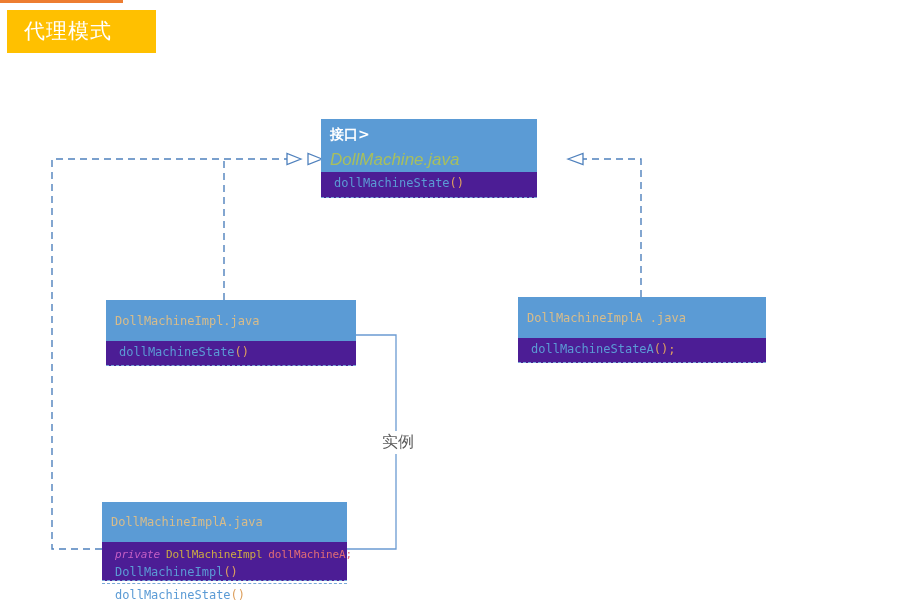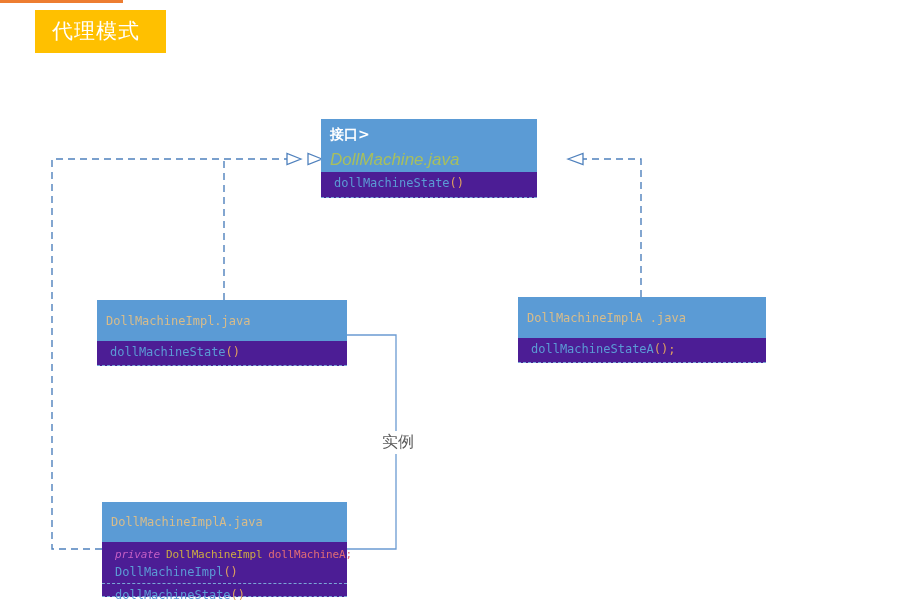--- a/index.html
+++ b/index.html
@@ -2,24 +2,24 @@
 <html><head>
 <meta charset="utf-8">
 <style>
   html,body{margin:0;padding:0;background:#ffffff;}
   .stage{
     position:relative;width:918px;height:610px;background:#ffffff;overflow:hidden;
     font-family:"DejaVu Sans","Liberation Sans",sans-serif;
   }
   .top-line{position:absolute;left:0;top:0;width:123px;height:3px;background:#ed7d31;}
   .banner{
-    position:absolute;left:7px;top:10px;width:131px;height:43px;background:#ffc000;
+    position:absolute;left:7px;top:10px;width:149px;height:43px;background:#ffc000;
     color:#ffffff;font-family:"DejaVu Serif","Liberation Serif",serif;
     font-size:21px;line-height:43px;padding-left:17px;box-sizing:border-box;
-    letter-spacing:1px;white-space:nowrap;margin-left:28px;
+    letter-spacing:1px;white-space:nowrap;
   }
   svg.connectors{position:absolute;left:0;top:0;}
   svg .dash{fill:none;stroke:#4f81bd;stroke-width:1.4;stroke-dasharray:7 5;}
   svg .solid{fill:none;stroke:#6b9bd2;stroke-width:1.3;}
   svg .tri{fill:#ffffff;stroke:#4f81bd;stroke-width:1.3;}
   .instance-label{
     position:absolute;left:379px;top:431px;background:#ffffff;color:#595959;
     font-size:16px;padding:1px 3px;white-space:nowrap;
   }
   .uml-box{position:absolute;box-sizing:border-box;}
@@ -81,21 +81,21 @@
       <div class="stereotype">接口&gt;</div>
       <div class="iface-name">DollMachine.java</div>
     </div>
     <div class="uml-body" style="height:26px;">
       <div class="member">
         <span class="mname">dollMachineState</span><span class="mparen">()</span>
       </div>
     </div>
   </div>
 
-  <div class="uml-box" style="left:97px;top:300px;width:250px;">
+  <div class="uml-box" style="left:106px;top:300px;width:250px;">
     <div class="uml-header short">
       <span class="file-name">DollMachineImpl.java</span>
     </div>
     <div class="uml-body" style="height:25px;">
       <div class="member">
         <span class="mname">dollMachineState</span><span class="mparen">()</span>
       </div>
     </div>
   </div>
 
@@ -107,21 +107,21 @@
       <div class="member">
         <span class="mname">dollMachineStateA</span><span class="mparen">()</span><span class="msuffix">;</span>
       </div>
     </div>
   </div>
 
   <div class="uml-box" style="left:102px;top:502px;width:245px;">
     <div class="uml-header short" style="height:40px;">
       <span class="file-name">DollMachineImplA.java</span>
     </div>
-    <div class="uml-body proxy-body" style="height:55px;">
+    <div class="uml-body proxy-body" style="height:39px;">
       <div class="member field-row">
         <span class="kw">private</span><span class="ftype">DollMachineImpl</span><span class="fvar">dollMachineA;</span>
       </div>
       <div class="member">
         <span class="mname">DollMachineImpl</span><span class="mparen">()</span>
       </div>
       <div class="member sep">
         <span class="mname">dollMachineState</span><span class="mparen">()</span>
       </div>
     </div>

